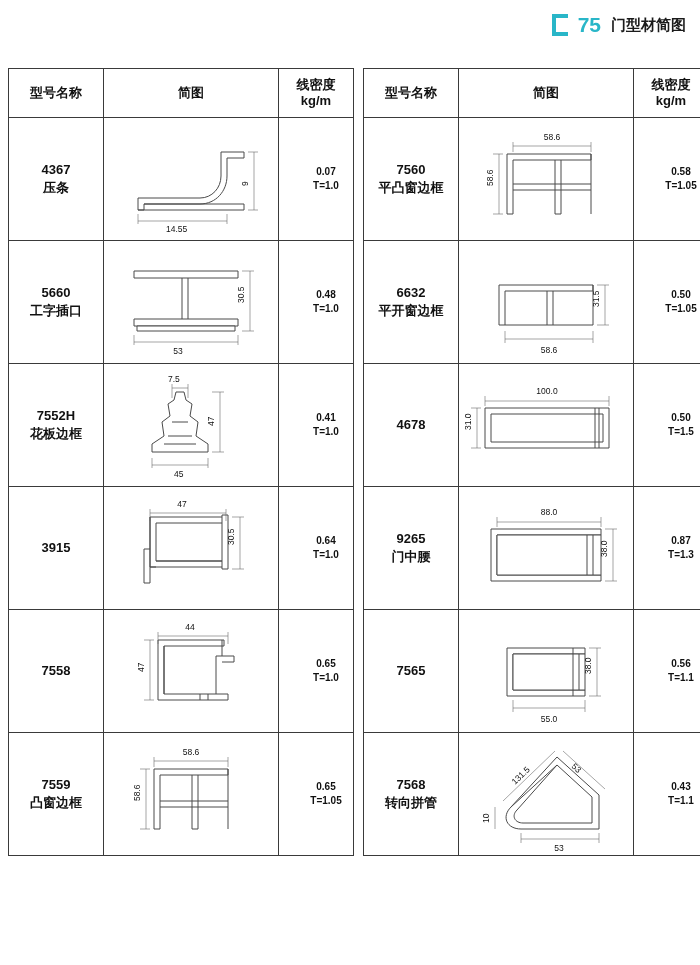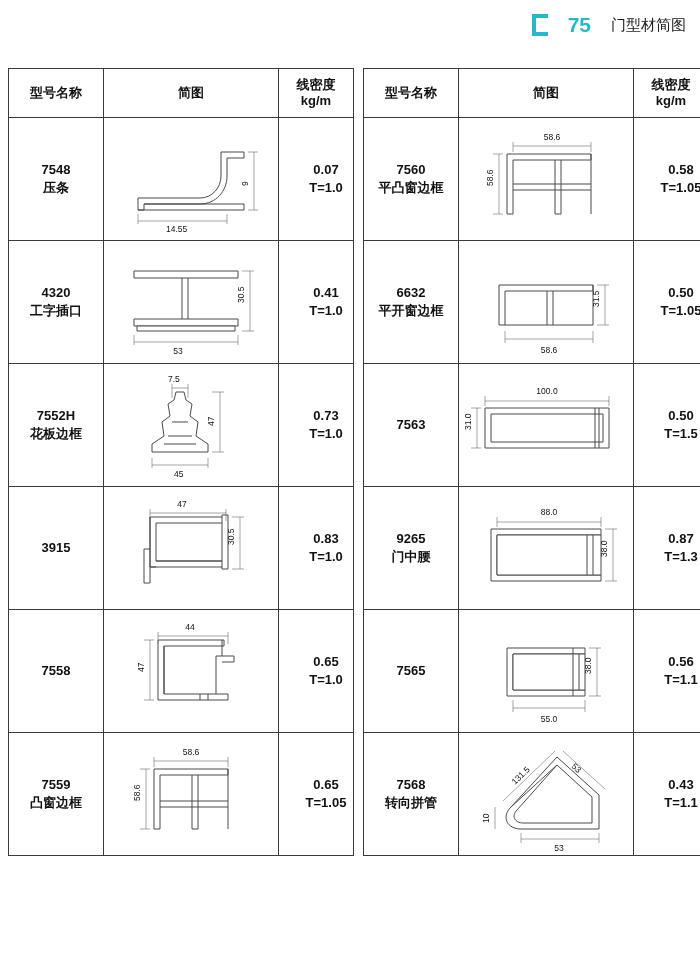--- a/index.html
+++ b/index.html
@@ -16,40 +16,40 @@
     overflow: hidden;
   }
 
   
   .header {
     position: absolute;
     top: 14px;
     right: 14px;
     display: flex;
     align-items: center;
-    gap: 20px;
+    gap: 10px;
   }
   .header .bracket {
     width: 16px;
     height: 22px;
     border-left: 4px solid #29b6c8;
     border-top: 4px solid #29b6c8;
     border-bottom: 4px solid #29b6c8;
     box-sizing: border-box;
   }
   .header .big-num {
     font-size: 21px;
     font-weight: bold;
     color: #29b6c8;
     line-height: 22px;
     letter-spacing: 0px;
   }
   .header .title-txt {
     font-size: 15px;
-    font-weight: normal;
+    font-weight: bold;
     color: #1b1b1b;
     line-height: 22px;
   }
 
   
   .sheet {
     position: absolute;
     top: 68px;
     left: 8px;
     width: 684px;
@@ -78,21 +78,21 @@
   .col-dia  { width: 172px; }
   .col-den  { width: 72px; }
 
   td.name-cell {
     font-size: 13px;
     font-weight: bold;
     line-height: 1.35;
     padding: 2px;
   }
   td.den-cell {
-    font-size: 13px;
+    font-size: 10px;
     font-weight: bold;
     line-height: 1.4;
     padding-left: 21px;
   }
   td.dia-cell {
     height: 122px;
     padding: 0;
     position: relative;
   }
   .dia-wrap {
@@ -143,21 +143,21 @@
         <th class="col-den">
           <div>线密度</div>
           <div>kg/m</div>
         </th>
       </tr>
     </thead>
     <tbody>
 
       <tr>
         <td class="name-cell">
-          <div>7548</div>
+          <div>4367</div>
           <div>压条</div>
         </td>
         <td class="dia-cell">
           <div class="dia-wrap">
             <svg width="172" height="122" viewBox="0 0 172 122">
               <path class="prof" d="M40 92 L40 86 L96 86 C112 86 123 73 123 58 L123 40 L140 40 L140 34 L117 34 L117 58 C117 70 108 80 96 80 L34 80 L34 92 Z"></path>
               <path class="profline" d="M34 92 L140 92 L140 86 L40 86"></path>
               <line class="dimline" x1="34" y1="96" x2="34" y2="106"></line>
               <line class="dimline" x1="123" y1="96" x2="123" y2="106"></line>
               <line class="dimline" x1="34" y1="103" x2="123" y2="103"></line>
@@ -170,21 +170,21 @@
           </div>
         </td>
         <td class="den-cell">
           <div>0.07</div>
           <div>T=1.0</div>
         </td>
       </tr>
 
       <tr>
         <td class="name-cell">
-          <div>4320</div>
+          <div>5660</div>
           <div>工字插口</div>
         </td>
         <td class="dia-cell">
           <div class="dia-wrap">
             <svg width="172" height="122" viewBox="0 0 172 122">
               <rect class="prof" x="30" y="30" width="104" height="7"></rect>
               <rect class="prof" x="30" y="78" width="104" height="7"></rect>
               <rect class="prof" x="33" y="85" width="98" height="5"></rect>
               <line class="profline" x1="78" y1="37" x2="78" y2="78"></line>
               <line class="profline" x1="84" y1="37" x2="84" y2="78"></line>
@@ -193,21 +193,21 @@
               <line class="dimline" x1="30" y1="101" x2="134" y2="101"></line>
               <text class="dim" x="74" y="113" text-anchor="middle">53</text>
               <line class="dimline" x1="138" y1="30" x2="150" y2="30"></line>
               <line class="dimline" x1="138" y1="90" x2="150" y2="90"></line>
               <line class="dimline" x1="146" y1="30" x2="146" y2="90"></line>
               <text class="dim" x="140" y="62" transform="rotate(-90 140 62)">30.5</text>
             </svg>
           </div>
         </td>
         <td class="den-cell">
-          <div>0.41</div>
+          <div>0.48</div>
           <div>T=1.0</div>
         </td>
       </tr>
 
       <tr>
         <td class="name-cell">
           <div>7552H</div>
           <div>花板边框</div>
         </td>
         <td class="dia-cell">
@@ -224,21 +224,21 @@
               <line class="dimline" x1="48" y1="101" x2="104" y2="101"></line>
               <text class="dim" x="70" y="113">45</text>
               <line class="dimline" x1="108" y1="28" x2="120" y2="28"></line>
               <line class="dimline" x1="108" y1="88" x2="120" y2="88"></line>
               <line class="dimline" x1="116" y1="28" x2="116" y2="88"></line>
               <text class="dim" x="110" y="62" transform="rotate(-90 110 62)">47</text>
             </svg>
           </div>
         </td>
         <td class="den-cell">
-          <div>0.73</div>
+          <div>0.41</div>
           <div>T=1.0</div>
         </td>
       </tr>
 
       <tr>
         <td class="name-cell">
           <div>3915</div>
           <div></div>
         </td>
         <td class="dia-cell">
@@ -253,21 +253,21 @@
               <line class="dimline" x1="46" y1="26" x2="122" y2="26"></line>
               <text class="dim" x="78" y="20" text-anchor="middle">47</text>
               <line class="dimline" x1="128" y1="30" x2="140" y2="30"></line>
               <line class="dimline" x1="128" y1="82" x2="140" y2="82"></line>
               <line class="dimline" x1="136" y1="30" x2="136" y2="82"></line>
               <text class="dim" x="130" y="58" transform="rotate(-90 130 58)">30.5</text>
             </svg>
           </div>
         </td>
         <td class="den-cell">
-          <div>0.83</div>
+          <div>0.64</div>
           <div>T=1.0</div>
         </td>
       </tr>
 
       <tr>
         <td class="name-cell">
           <div>7558</div>
           <div></div>
         </td>
         <td class="dia-cell">
@@ -386,21 +386,21 @@
           </div>
         </td>
         <td class="den-cell">
           <div>0.50</div>
           <div>T=1.05</div>
         </td>
       </tr>
 
       <tr>
         <td class="name-cell">
-          <div>7563</div>
+          <div>4678</div>
           <div></div>
         </td>
         <td class="dia-cell">
           <div class="dia-wrap">
             <svg width="172" height="122" viewBox="0 0 172 122">
               <rect class="prof" x="26" y="44" width="124" height="40"></rect>
               <rect class="prof" x="32" y="50" width="112" height="28"></rect>
               <path class="profline" d="M136 44 L136 84 M140 44 L140 84"></path>
               <line class="dimline" x1="26" y1="32" x2="26" y2="42"></line>
               <line class="dimline" x1="150" y1="32" x2="150" y2="42"></line>

